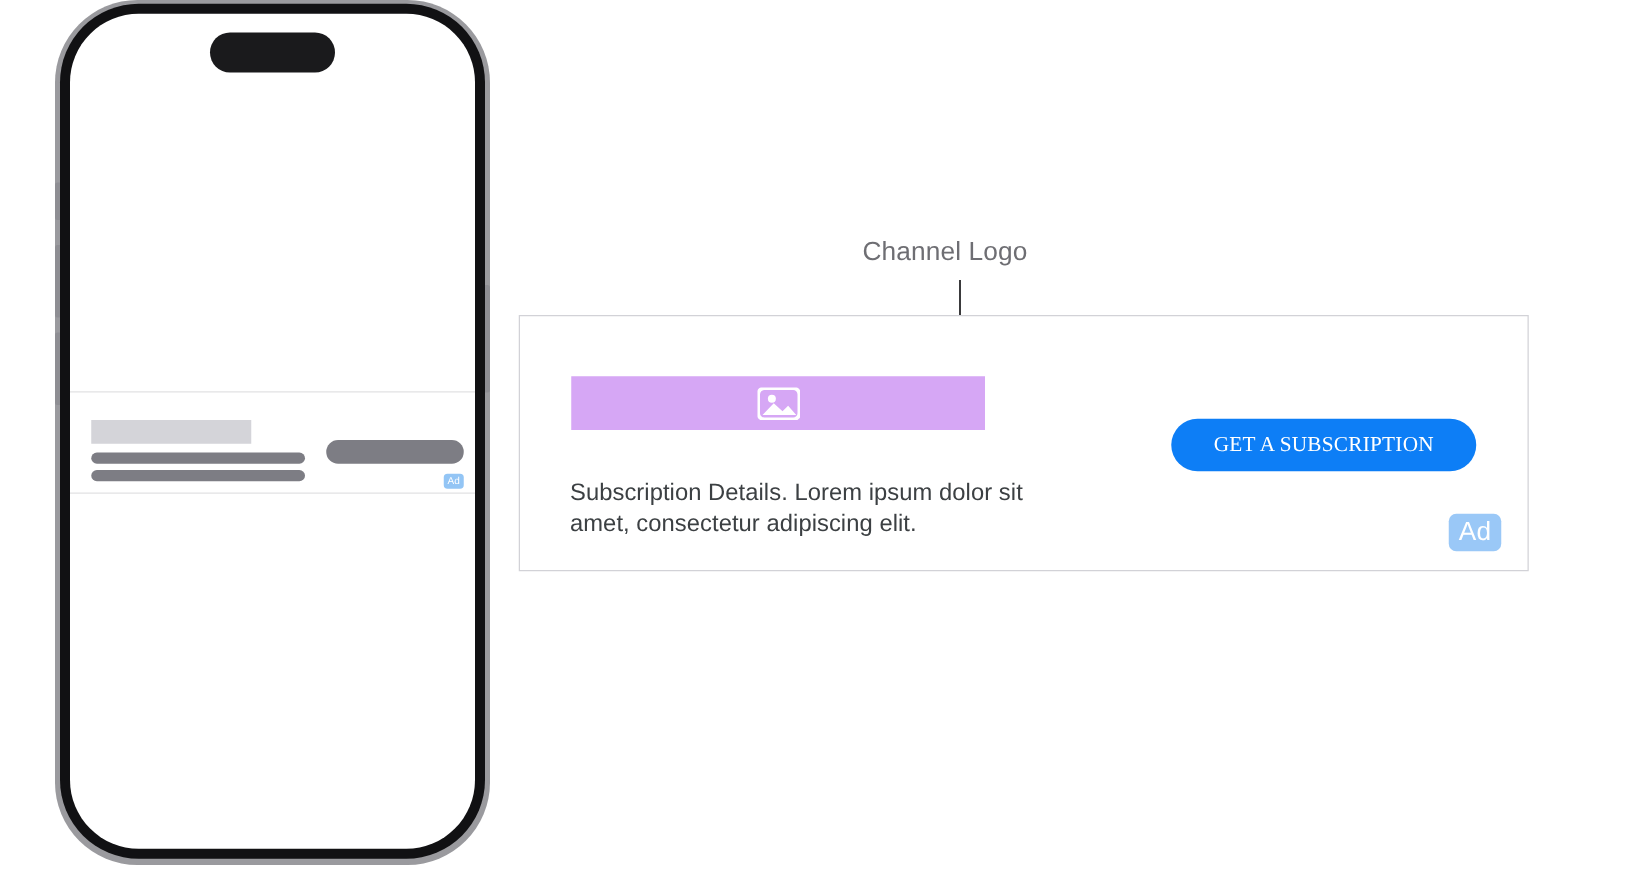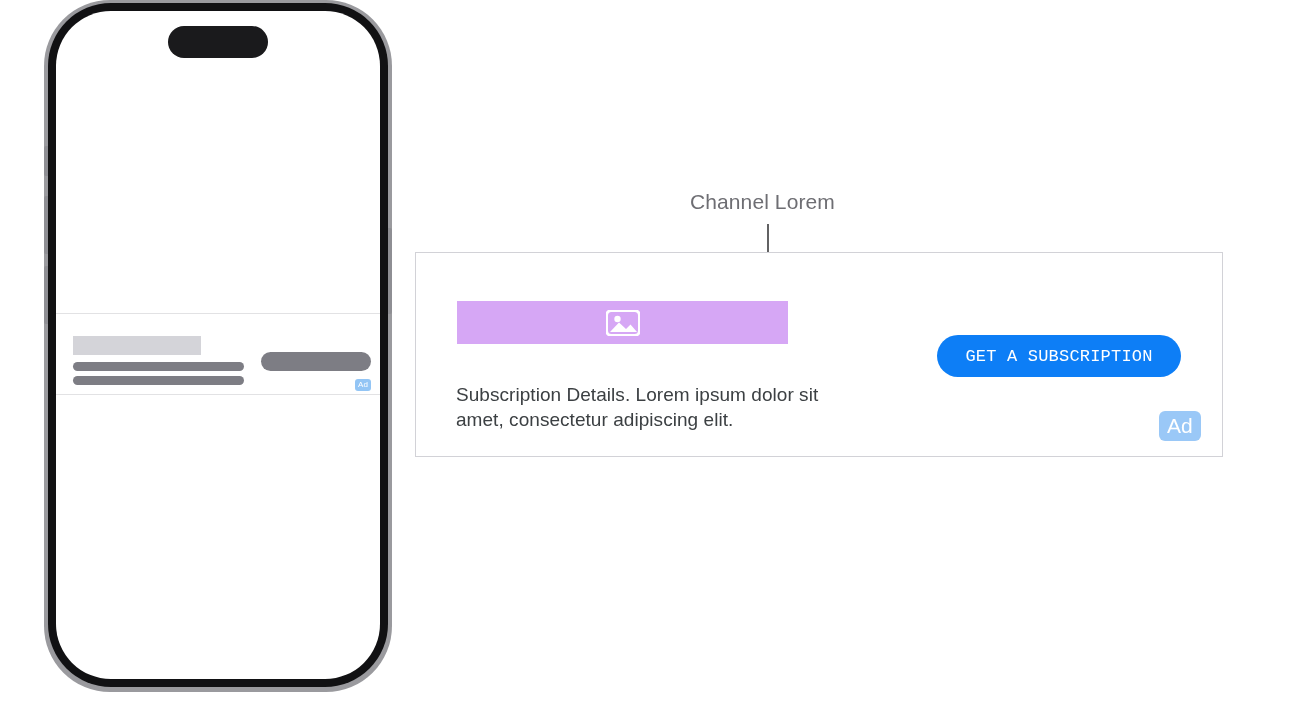--- a/index.html
+++ b/index.html
@@ -210,21 +210,21 @@
   .dp-cta {
     position: absolute;
     left: 521px;
     top: 82px;
     width: 244px;
     height: 42px;
     border: none;
     border-radius: 21px;
     background: #0d7ef6;
     color: #ffffff;
-    font-family: Liberation Mono, monospace;
+    font-family: Liberation Serif, serif;
     font-size: 17px;
     letter-spacing: 0.2px;
     cursor: pointer;
     padding: 0;
   }
   .dp-ad-badge {
     position: absolute;
     right: 21px;
     bottom: 15px;
     background: #9ac8f7;
@@ -258,21 +258,21 @@
       <div class="ph-cta-pill"></div>
       <div class="ph-ad-badge">Ad</div>
     </div>
   </div>
 </div>
 
 <svg class="callout" width="1306" height="708" viewBox="0 0 1306 708">
   <line x1="768" y1="224" x2="768" y2="320" stroke="#3a3a3c" stroke-width="1.6"></line>
   <circle cx="768" cy="320" r="4.2" fill="#3a3a3c"></circle>
 </svg>
-<div class="callout-label">Channel Lorem</div>
+<div class="callout-label">Channel Logo</div>
 
 <div class="detail-panel">
 
   <div class="dp-logo-block">
     <svg class="image-ph-icon" width="34" height="26" viewBox="0 0 34 26">
       <rect x="0.5" y="0.5" width="33" height="25" rx="5" ry="5" fill="none" stroke="#ffffff" stroke-width="3"></rect>
       <circle cx="11.5" cy="9" r="3.2" fill="#ffffff"></circle>
       <path d="M4 22 L13 12.5 L20 19 L24.5 14.5 L31 22 Z" fill="#ffffff"></path>
     </svg>
   </div>

